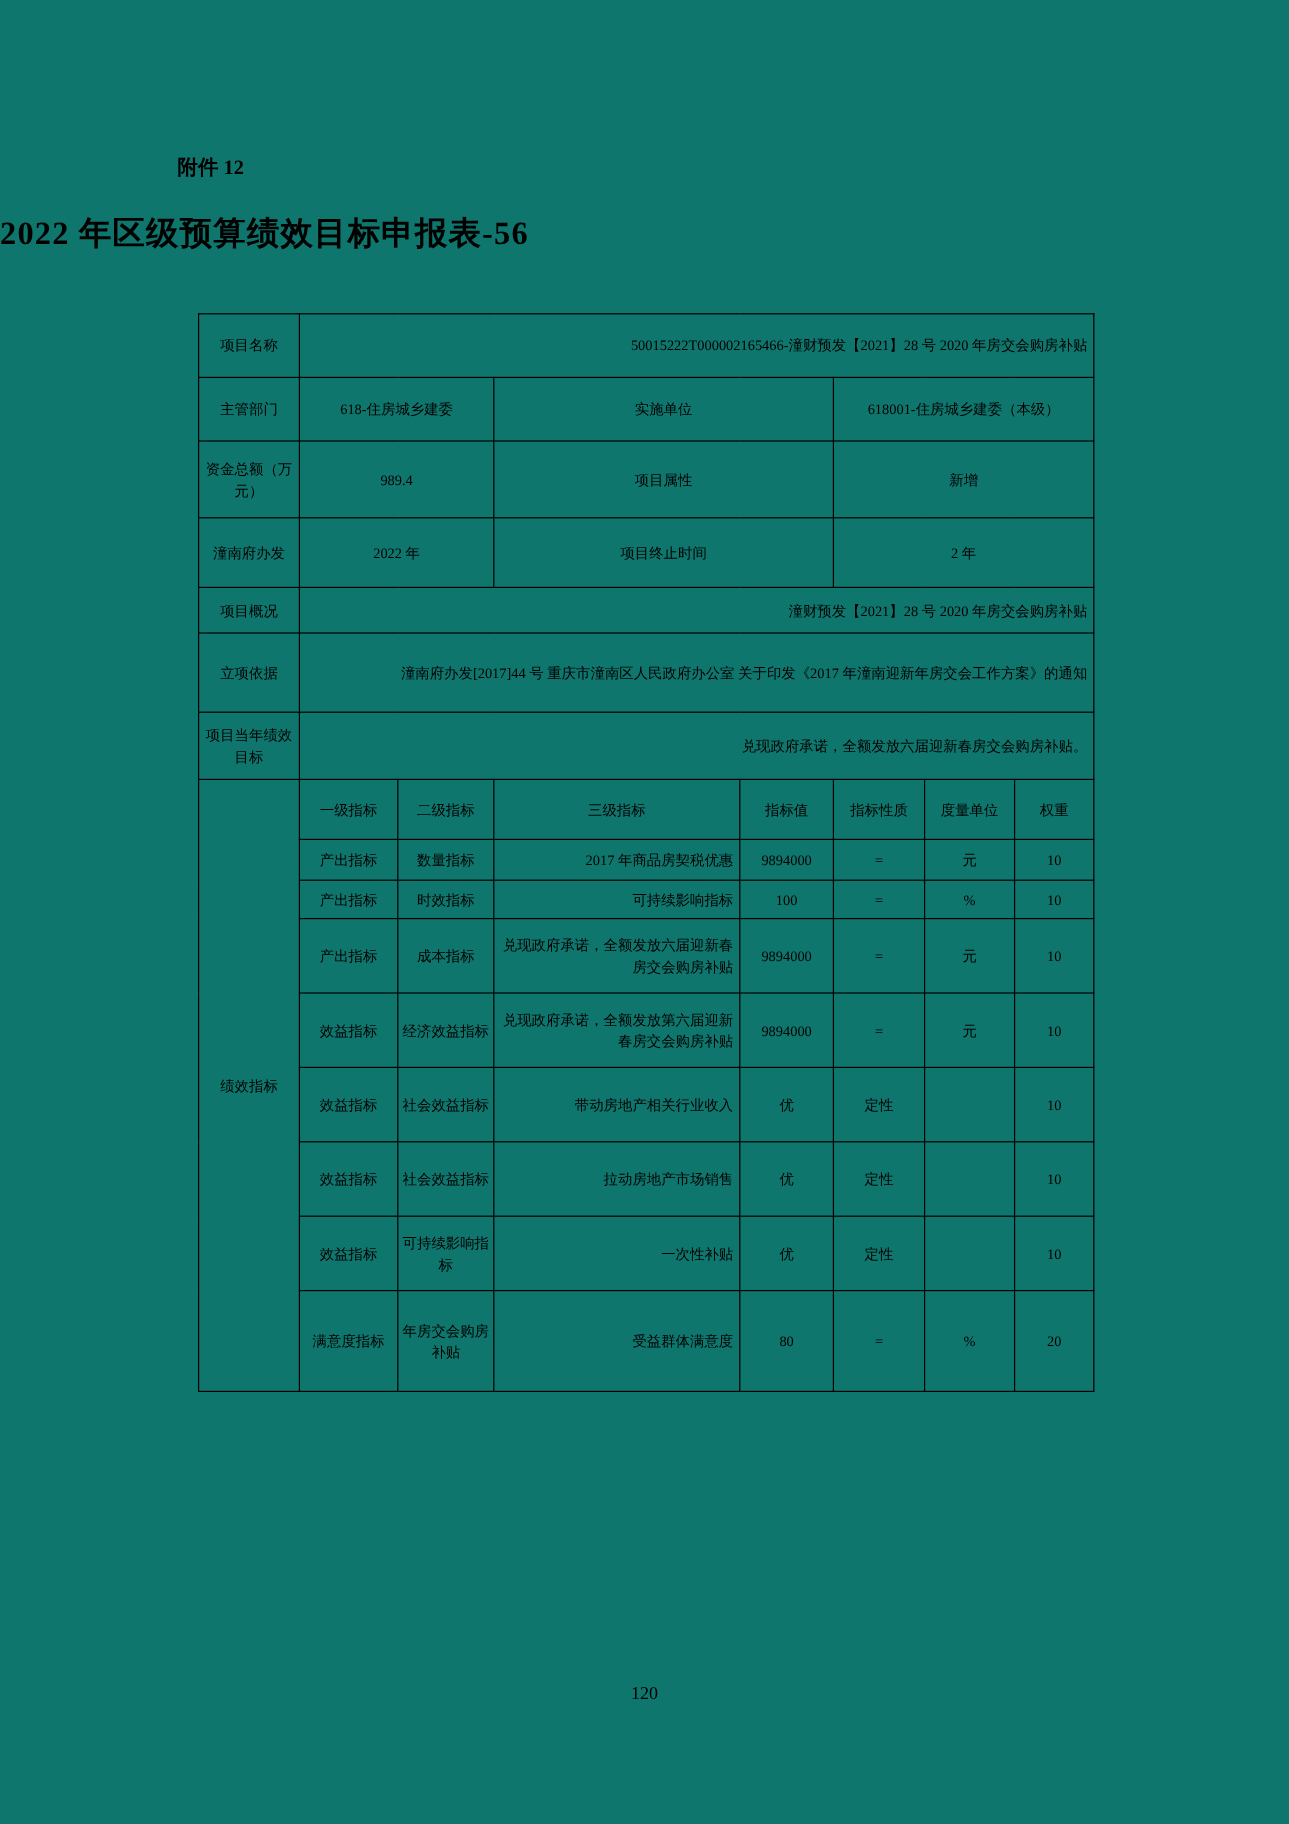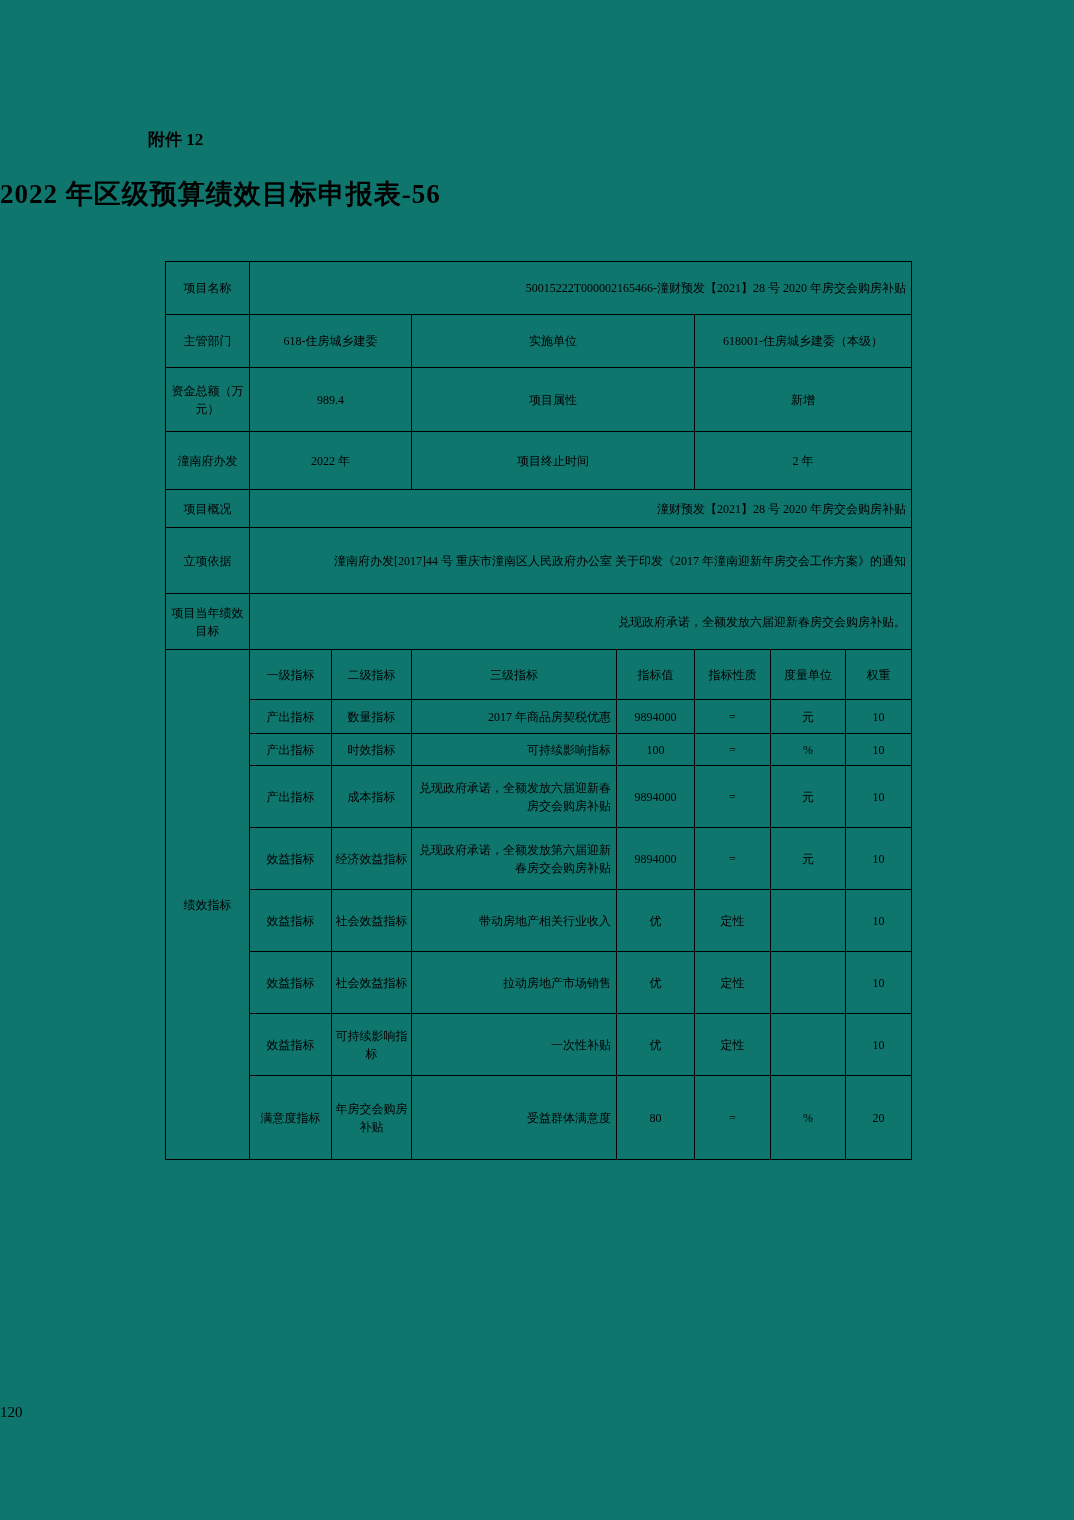--- a/index.html
+++ b/index.html
@@ -47,21 +47,21 @@
   tr.h66 { height: 66px; }
   tr.h56 { height: 56px; }
   tr.h50 { height: 50px; }
   tr.h34 { height: 34px; }
   tr.h32 { height: 32px; }
   tr.h62 { height: 62px; }
   tr.h84 { height: 84px; }
 
   .page-number {
     position: absolute; left: 0; top: 1404px; width: 1074px;
-    text-align: left; font-size: 15px;
+    text-align: center; font-size: 15px;
   }
 </style>
 </head>
 <body>
 
 <div class="page">
 
   <div class="attachment">附件 12</div>
 
   <h1 class="doc-title">2022 年区级预算绩效目标申报表-56</h1>

